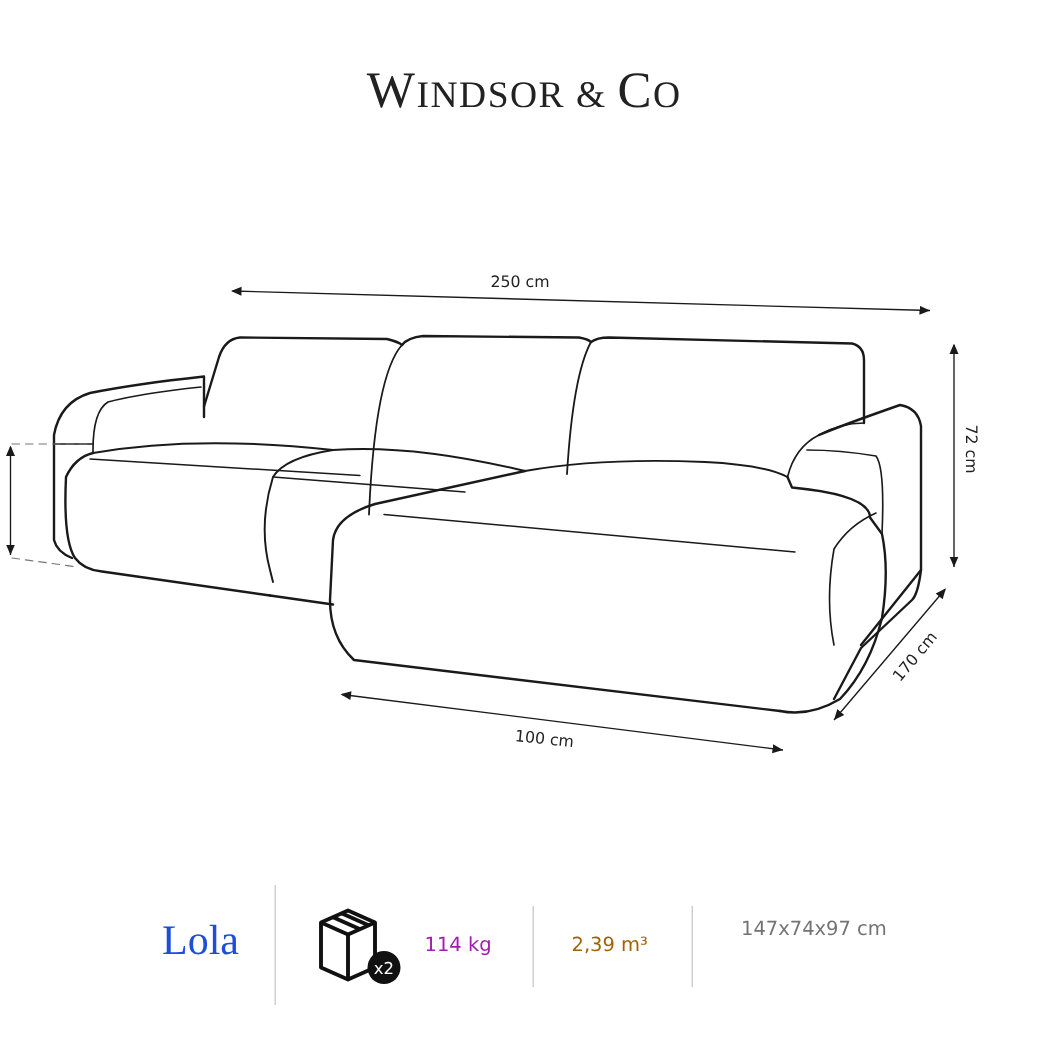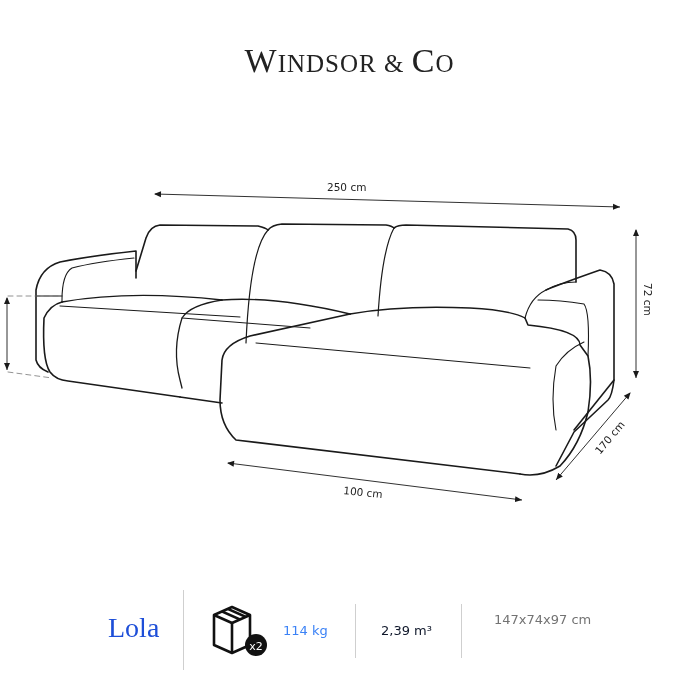--- a/index.html
+++ b/index.html
@@ -5,22 +5,22 @@
   html, body { margin:0; padding:0; background:#ffffff; }
   body { width:700px; height:700px; position:relative; overflow:hidden; font-family:"DejaVu Sans", sans-serif; color:#222; }
   .brand { position:absolute; top:42px; left:0; width:699px; text-align:center; font-family:"Liberation Serif", "DejaVu Serif", serif; font-size:27px; letter-spacing:1px; color:#222; }
   .brand .big { font-size:34px; }
   .brand .sc { font-size:25px; }
   svg.drawing { position:absolute; left:0; top:0; }
   .dim-label { font-family:"DejaVu Sans", sans-serif; font-size:10.5px; fill:#222; }
   .footer { position:absolute; left:0; top:590px; width:700px; height:80px; }
   .model { position:absolute; left:108px; top:612px; font-family:"Liberation Serif", "DejaVu Serif", serif; font-size:28px; color:#1d4ed8; }
   .sep { position:absolute; width:1px; background:#cfcfcf; }
-  .weight { position:absolute; left:283px; top:623px; font-size:13px; color:#3b82f6; }
-  .volume { position:absolute; left:381px; top:623px; font-size:13px; color:#0f172a; }
+  .weight { position:absolute; left:283px; top:623px; font-size:13px; color:#a21caf; }
+  .volume { position:absolute; left:381px; top:623px; font-size:13px; color:#a16207; }
   .dims { position:absolute; left:494px; top:612px; width:130px; text-align:left; font-size:13px; line-height:16px; color:#737373; }
   .boxicon { position:absolute; left:210px; top:601px; width:60px; height:58px; }
 </style>
 </head>
 <body>
 
 <div class="brand"><span class="big">W</span><span class="sc">INDSOR</span><span class="sc"> &amp; </span><span class="big">C</span><span class="sc">O</span></div>
 
 <svg class="drawing" width="700" height="700" viewBox="0 0 700 700" xmlns="http://www.w3.org/2000/svg">
   <defs>

